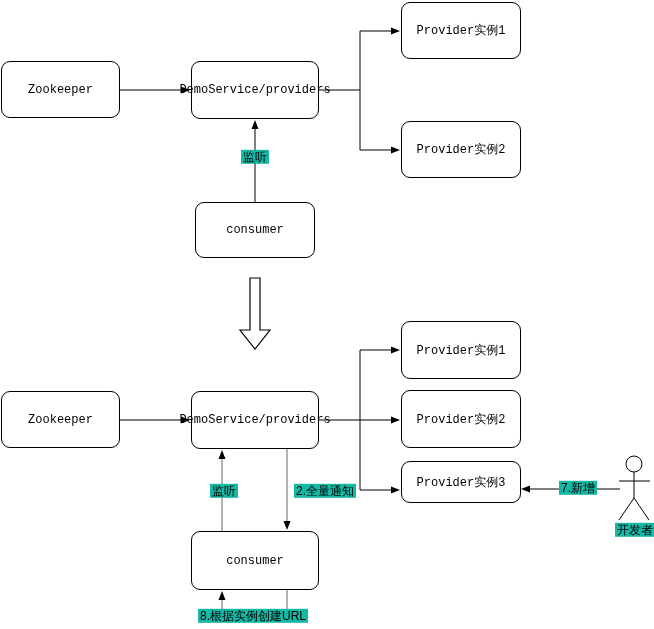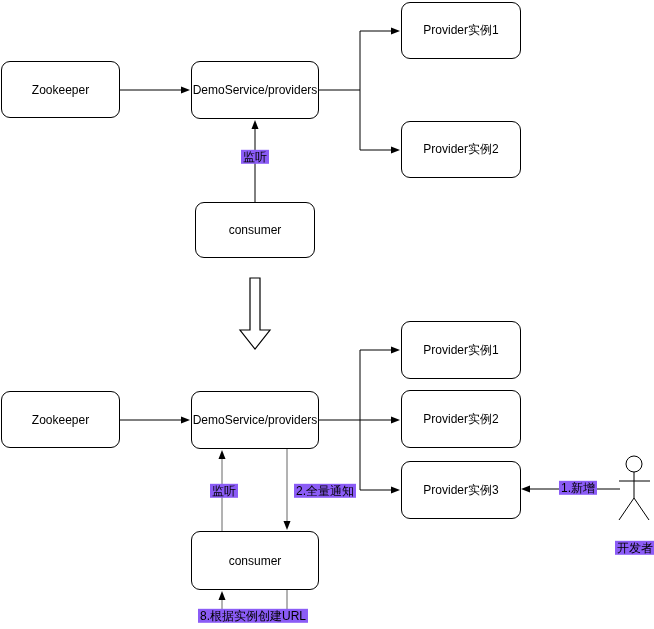--- a/index.html
+++ b/index.html
@@ -18,28 +18,29 @@
     background: #ffffff;
     border: 1px solid #000000;
     border-radius: 9px;
     display: flex;
     align-items: center;
     justify-content: center;
     font-size: 12px;
     color: #000000;
     text-align: center;
     white-space: nowrap;
+    font-family: Liberation Mono, monospace;
   }
   .lbl {
     position: absolute;
     transform: translate(-50%, -50%);
     font-size: 12px;
     line-height: 1.2;
     color: #000000;
-    background: #8b5cf6;
+    background: #14b8a6;
     padding: 0 2px;
     white-space: nowrap;
   }
 </style>
 </head>
 <body>
 
 <div class="canvas">
 
   <svg width="654" height="629" viewBox="0 0 654 629">
@@ -99,23 +100,23 @@
   <div class="box" style="left:1px; top:61px; width:119px; height:57px;">Zookeeper</div>
   <div class="box" style="left:191px; top:61px; width:128px; height:58px;">DemoService/providers</div>
   <div class="box" style="left:401px; top:2px; width:120px; height:57px;">Provider实例1</div>
   <div class="box" style="left:401px; top:121px; width:120px; height:57px;">Provider实例2</div>
   <div class="box" style="left:195px; top:202px; width:120px; height:56px;">consumer</div>
 
   <div class="box" style="left:1px; top:391px; width:119px; height:57px;">Zookeeper</div>
   <div class="box" style="left:191px; top:391px; width:128px; height:58px;">DemoService/providers</div>
   <div class="box" style="left:401px; top:321px; width:120px; height:58px;">Provider实例1</div>
   <div class="box" style="left:401px; top:390px; width:120px; height:58px;">Provider实例2</div>
-  <div class="box" style="left:401px; top:461px; width:120px; height:58px;">Provider实例3</div>
+  <div class="box" style="left:401px; top:461px; width:120px; height:42px;">Provider实例3</div>
   <div class="box" style="left:191px; top:531px; width:128px; height:59px;">consumer</div>
 
   <div class="lbl" style="left:255px; top:157px;">监听</div>
   <div class="lbl" style="left:224px; top:491px;">监听</div>
   <div class="lbl" style="left:289px; top:491px;margin-left:36px;">2.全量通知</div>
-  <div class="lbl" style="left:578px; top:488px;">1.新增</div>
+  <div class="lbl" style="left:578px; top:488px;">7.新增</div>
   <div class="lbl" style="left:253px; top:616px;">8.根据实例创建URL</div>
-  <div class="lbl" style="left:635px; top:530px;margin-top:18px;">开发者</div>
+  <div class="lbl" style="left:635px; top:530px;">开发者</div>
 
 </div>
 
 </body></html>

